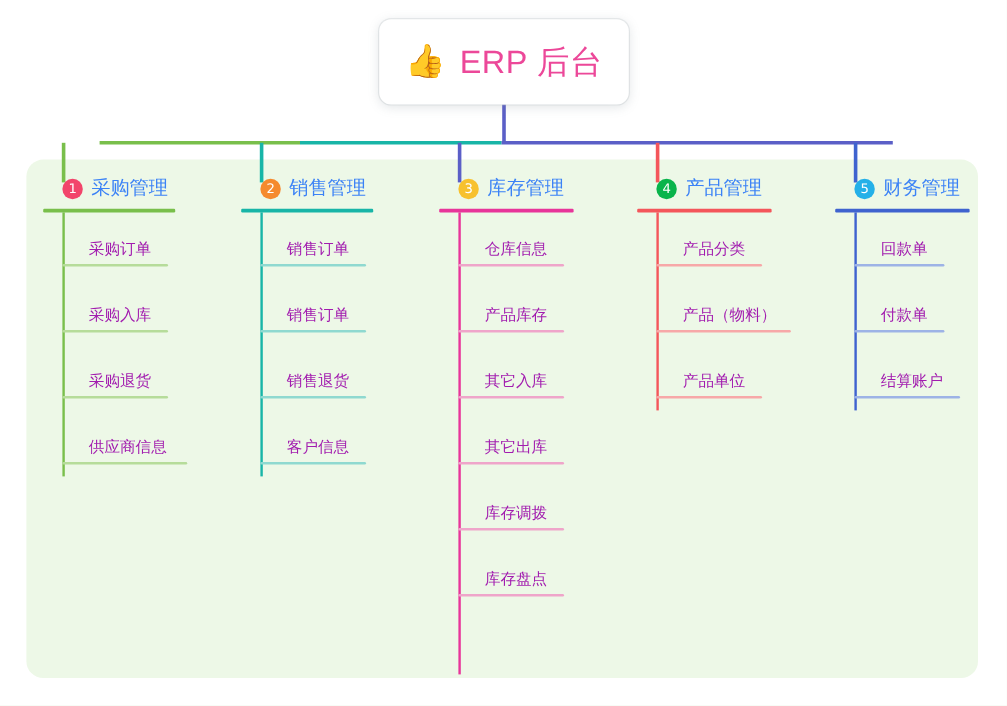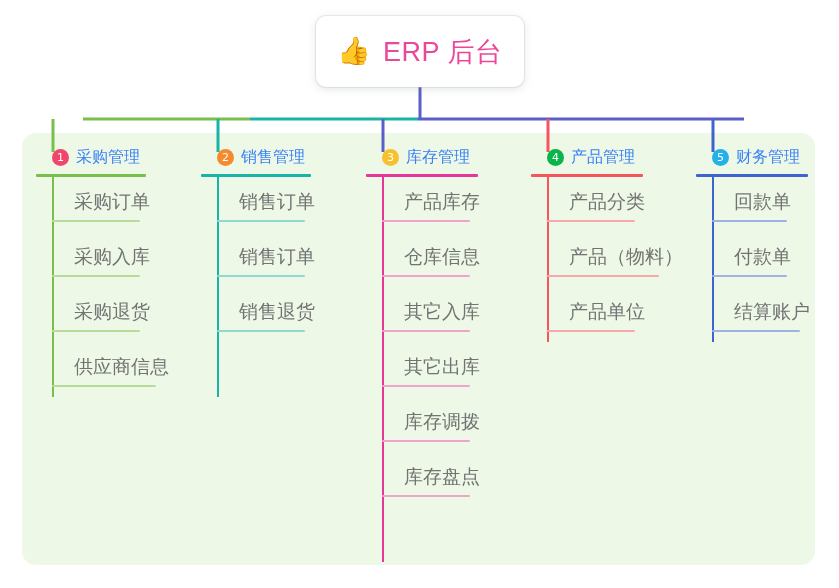--- a/index.html
+++ b/index.html
@@ -47,22 +47,22 @@
   }
   .col-title{font-size:16px;color:#3b82f6;white-space:nowrap;}
   .head-rule{height:3px;margin-top:5px;border-radius:1px;}
 
   .branch{position:relative;margin-top:0;}
   .spine{position:absolute;left:16px;top:0;width:2px;}
   .leaf{
     position:relative;height:55px;
   }
   .leaf-text{
-    position:absolute;left:38px;top:12px;
-    font-size:19px;color:#737373;white-space:nowrap;
+    position:absolute;left:38px;top:22px;
+    font-size:13px;color:#a21caf;white-space:nowrap;
   }
   .leaf-rule{
     position:absolute;left:16px;top:43px;height:2px;border-radius:1px;
   }
 </style>
 </head>
 <body>
 
 <div id="stage">
 
@@ -125,36 +125,40 @@
             <div class="leaf-rule" style="background: rgb(143, 217, 208); width: 88px;"></div>
           </div>
           <div class="leaf">
             <span class="leaf-text">销售订单</span>
             <div class="leaf-rule" style="background: rgb(143, 217, 208); width: 88px;"></div>
           </div>
           <div class="leaf">
             <span class="leaf-text">销售退货</span>
             <div class="leaf-rule" style="background: rgb(143, 217, 208); width: 88px;"></div>
           </div>
+          <div class="leaf">
+            <span class="leaf-text">客户信息</span>
+            <div class="leaf-rule" style="background: rgb(143, 217, 208); width: 88px;"></div>
+          </div>
         </div>
       </div>
       <div class="col" style="left: 366px; width: 160px;">
         <div class="col-head">
           <span class="badge" style="background: rgb(247, 193, 46);">3</span>
           <span class="col-title">库存管理</span>
         </div>
         <div class="head-rule" style="background: rgb(232, 53, 154); width: 112px; margin-left: 0px;"></div>
         <div class="branch">
           <div class="spine" style="background: rgb(232, 53, 154); height: 385px;"></div>
           <div class="leaf">
+            <span class="leaf-text">仓库信息</span>
+            <div class="leaf-rule" style="background: rgb(239, 165, 202); width: 88px;"></div>
+          </div>
+          <div class="leaf">
             <span class="leaf-text">产品库存</span>
-            <div class="leaf-rule" style="background: rgb(239, 165, 202); width: 88px;"></div>
-          </div>
-          <div class="leaf">
-            <span class="leaf-text">仓库信息</span>
             <div class="leaf-rule" style="background: rgb(239, 165, 202); width: 88px;"></div>
           </div>
           <div class="leaf">
             <span class="leaf-text">其它入库</span>
             <div class="leaf-rule" style="background: rgb(239, 165, 202); width: 88px;"></div>
           </div>
           <div class="leaf">
             <span class="leaf-text">其它出库</span>
             <div class="leaf-rule" style="background: rgb(239, 165, 202); width: 88px;"></div>
           </div>

